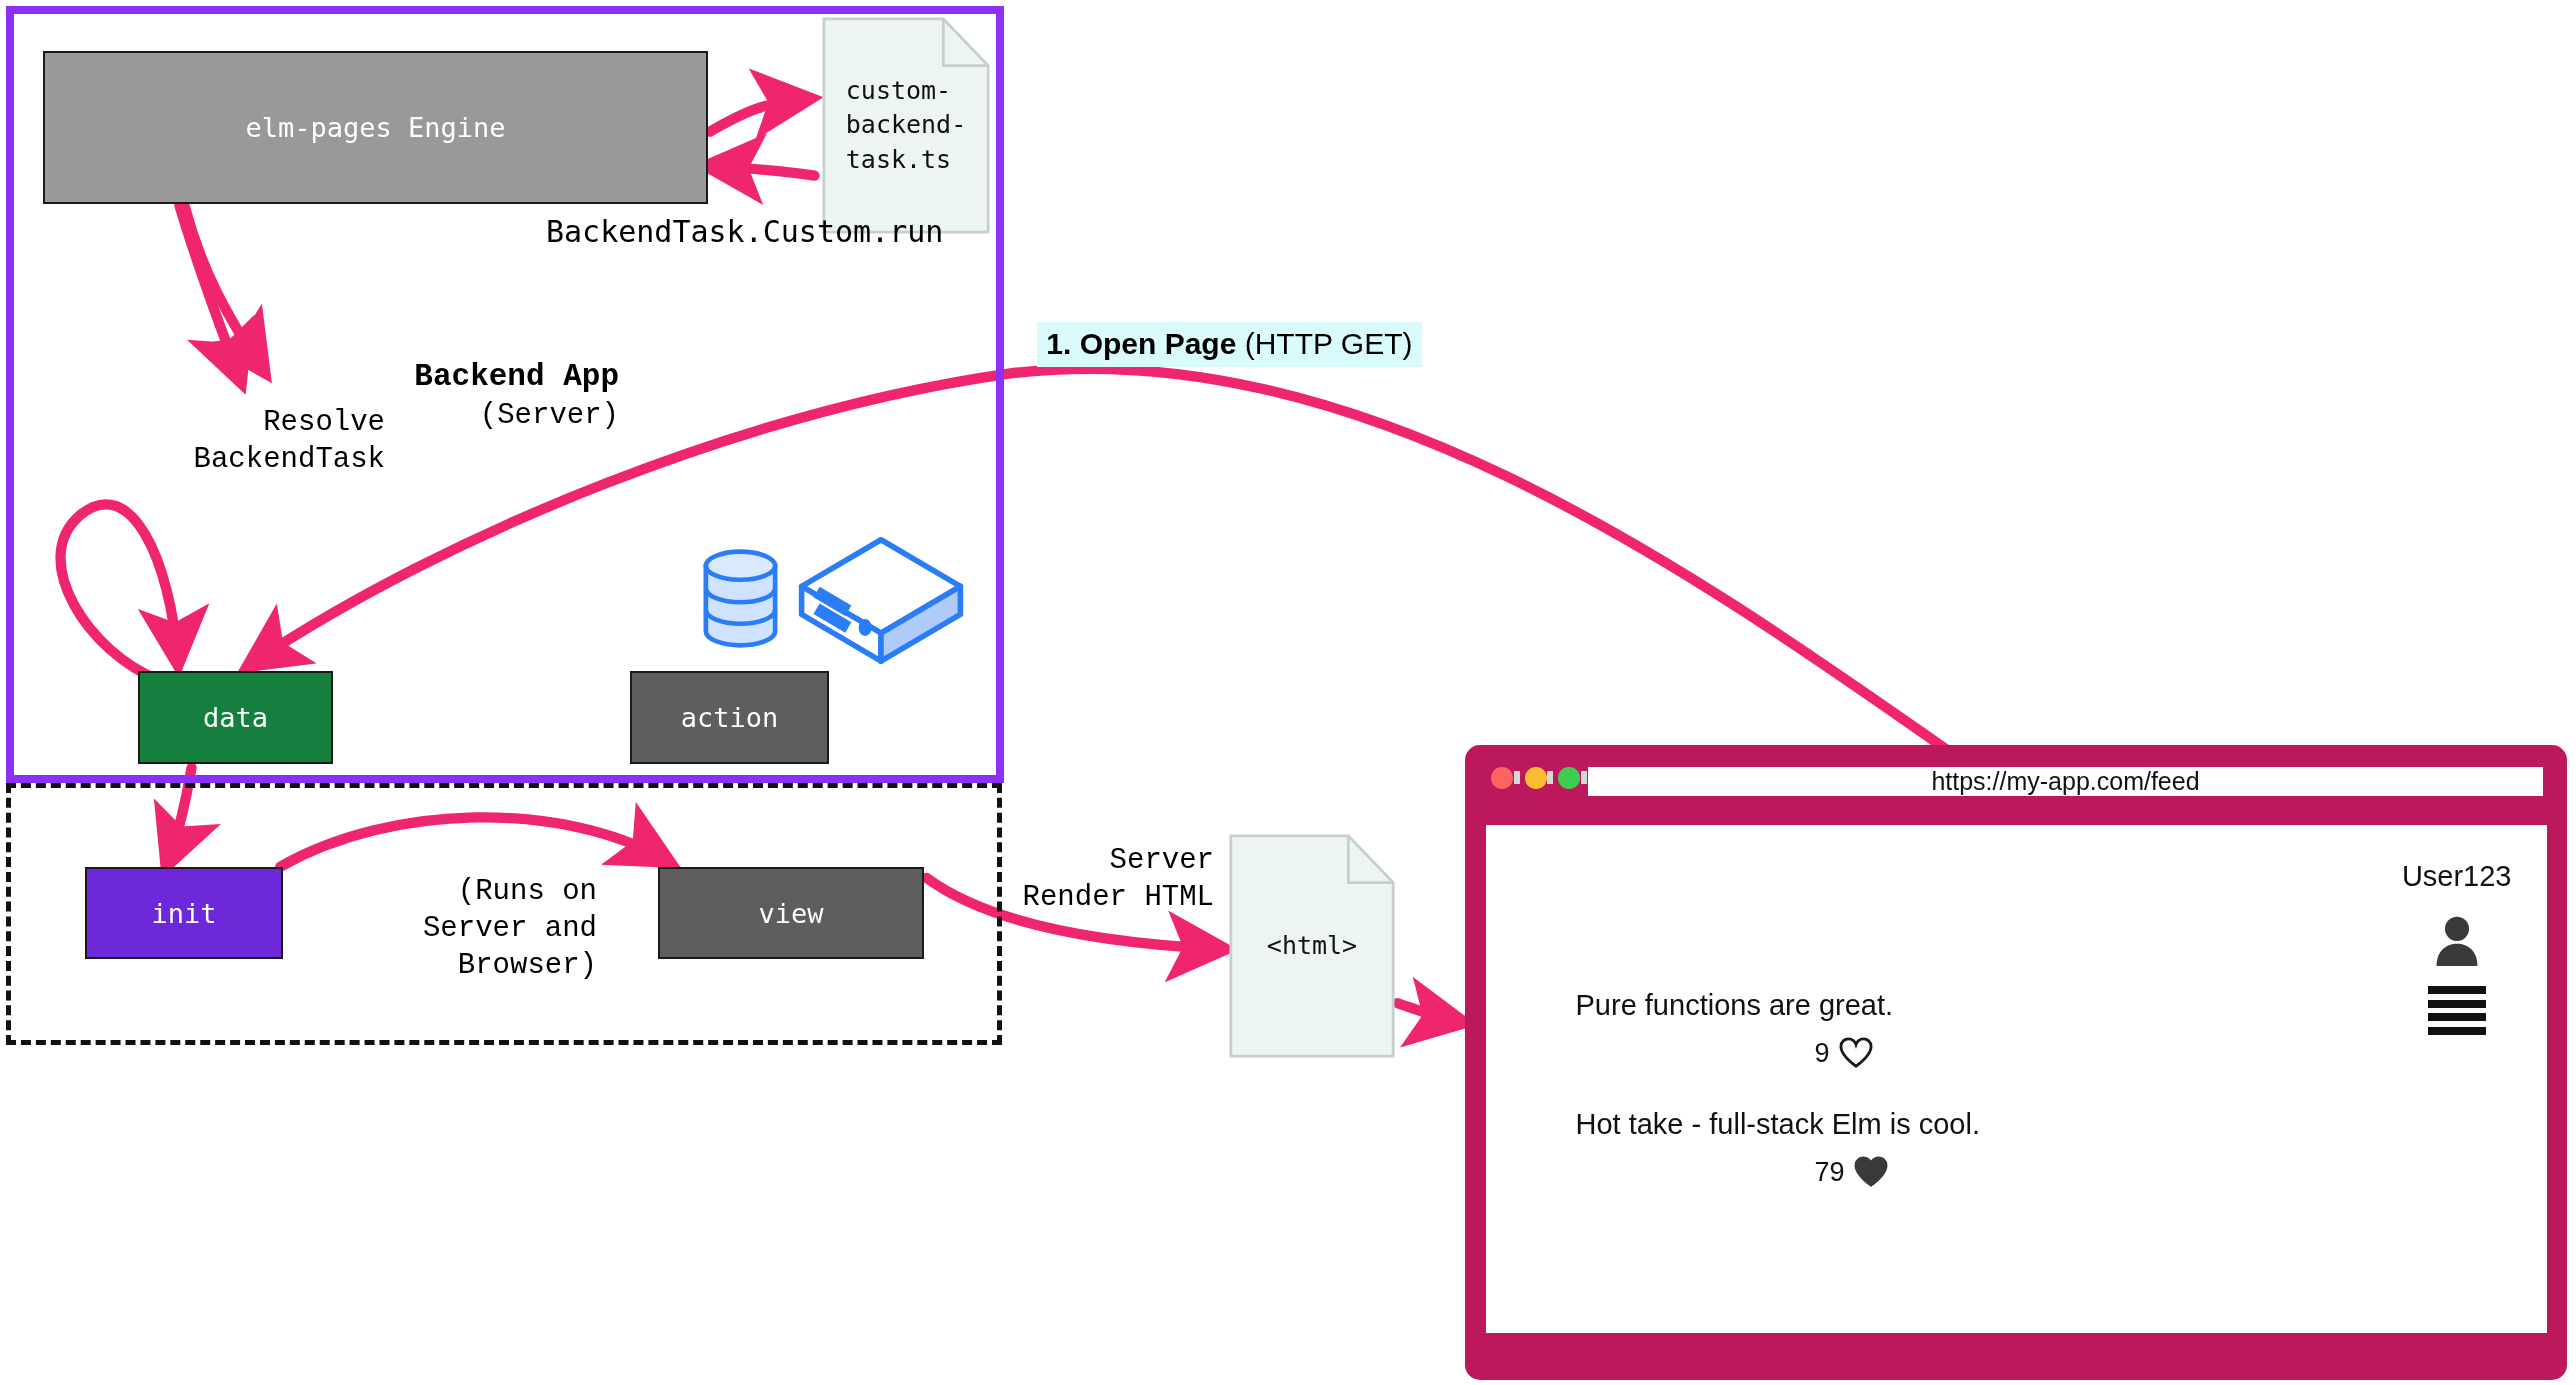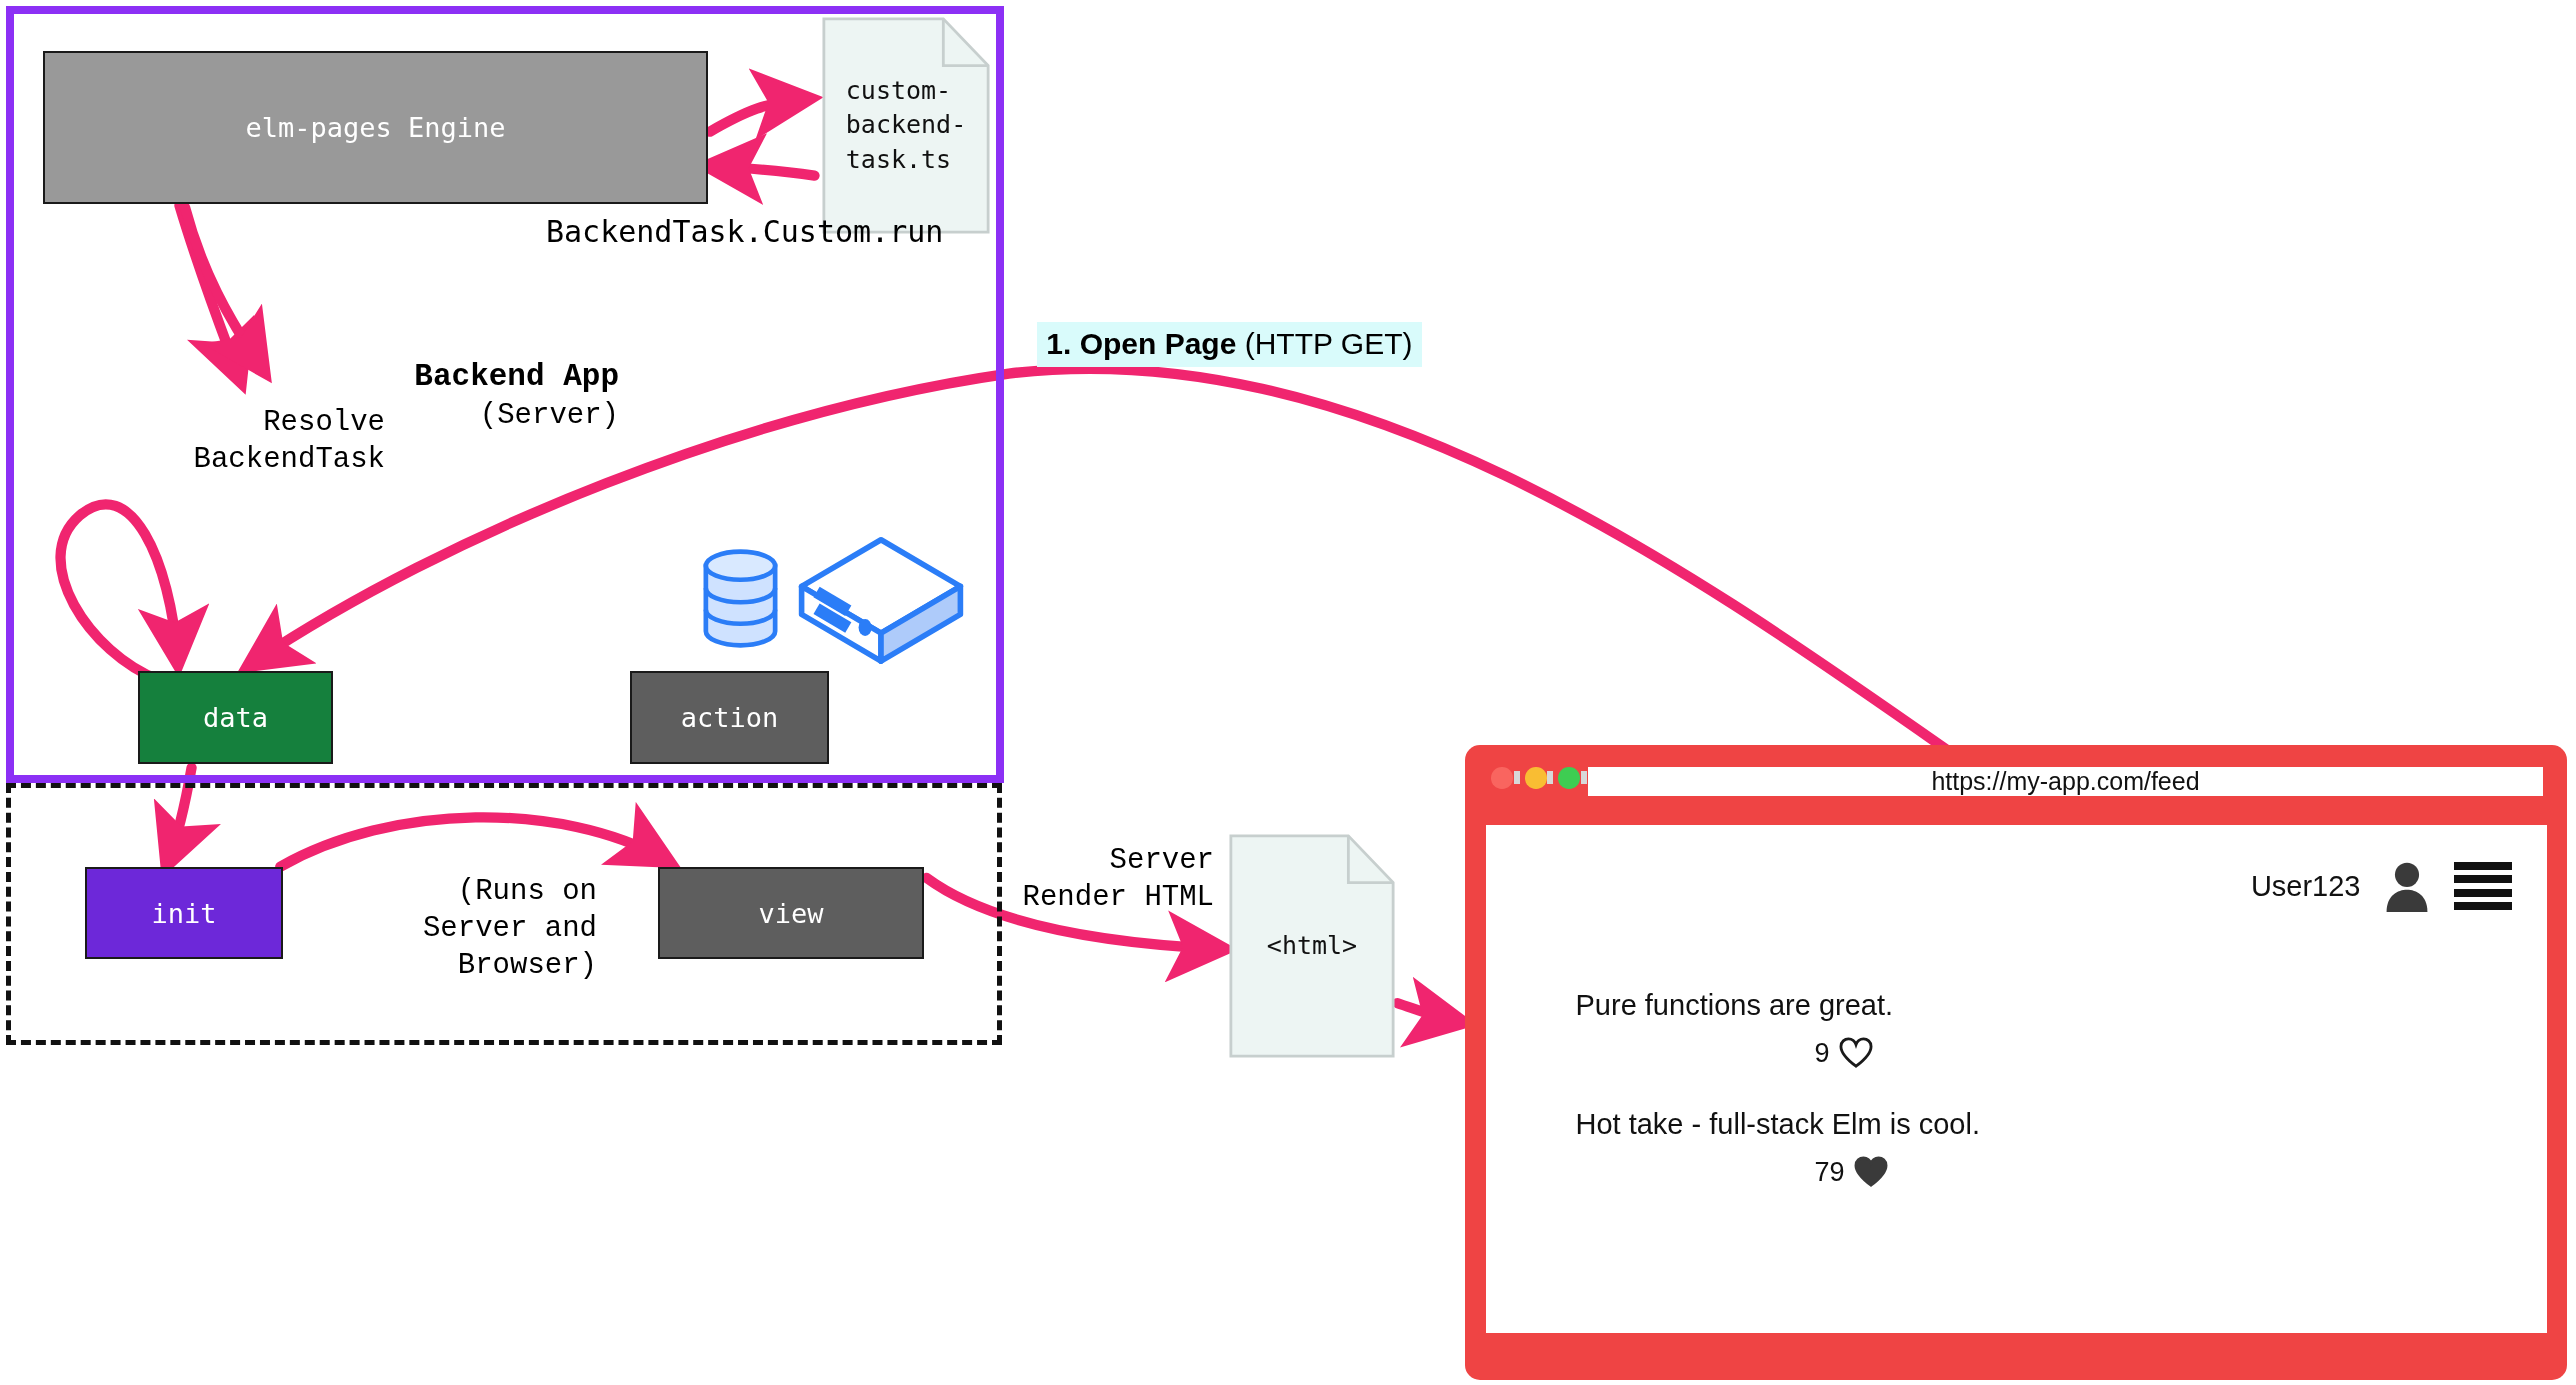--- a/index.html
+++ b/index.html
@@ -66,39 +66,39 @@
 
   #lbl-openpage{
     left:1037px;top:322px;padding:4.7px 9.3px 6.5px 9.3px;
     background:#d9fbfb;font-size:30px;white-space:nowrap;
   }
   #lbl-openpage b{font-weight:bold;}
 
   
   .browser{
     position:absolute;left:1465px;top:745px;width:1102px;height:635px;
-    background:#ef4444;border-radius:15px;box-sizing:border-box;
+    background:#be185d;border-radius:15px;box-sizing:border-box;
   }
   .browser-chrome{position:absolute;left:0;top:0;width:100%;height:62px;}
   .dot{position:absolute;top:22.4px;width:21.5px;height:21.5px;border-radius:50%;}
   .dot-red{left:26px;background:#f9655f;}
   .dot-yellow{left:60px;background:#f9bd33;}
   .dot-green{left:93px;background:#3ecd52;}
   .tick{position:absolute;top:26px;width:5.6px;height:13px;background:#d8d8d8;}
   .tick1{left:49px;} .tick2{left:82px;} .tick3{left:116px;}
   .urlbar{
     position:absolute;left:123px;top:22.4px;width:955px;height:29px;background:#ffffff;
     display:flex;align-items:center;justify-content:center;
     font-size:25px;color:#111111;font-family:"Liberation Sans",sans-serif;
   }
   .viewport{
     position:absolute;left:20.5px;top:80px;width:1061px;height:508px;background:#ffffff;
   }
   .app-header{
-    position:absolute;right:35px;top:35px;display:flex;align-items:center;gap:20.5px;
+    position:absolute;right:35px;top:35px;display:flex;align-items:center;gap:20.5px;flex-direction:column;
   }
   .username{font-size:29px;color:#111111;}
   .avatar-icon{display:block;}
   .hamburger{display:flex;flex-direction:column;justify-content:space-between;width:58px;height:49px;}
   .hamburger span{display:block;height:8.4px;background:#111111;width:100%;}
   .feed{position:absolute;left:90px;top:164px;width:897px;}
   .post{margin-bottom:11.2px;}
   .post-text{font-size:29px;color:#111111;}
   .post-meta{
     display:flex;align-items:center;justify-content:flex-start;gap:9.3px;

